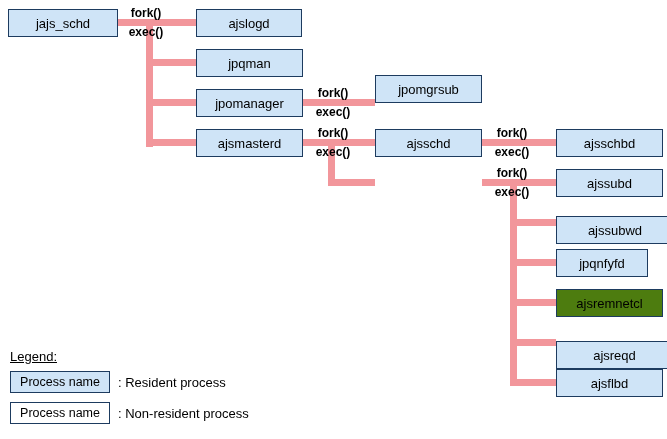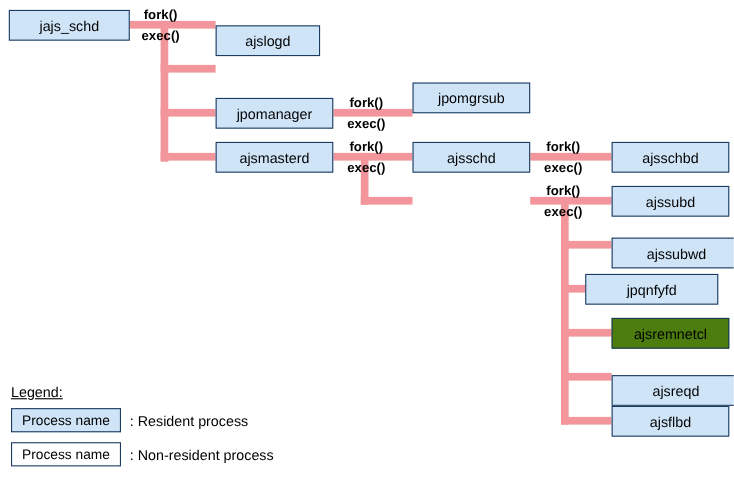--- a/index.html
+++ b/index.html
@@ -94,29 +94,30 @@
   <div class="forkexec" style="left:486px;top:126px">
     <div class="fork">fork()</div>
     <div class="exec">exec()</div>
   </div>
   <div class="forkexec" style="left:486px;top:166px">
     <div class="fork">fork()</div>
     <div class="exec">exec()</div>
   </div>
 
   <div class="node" style="left:8px;top:9px;width:110px">jajs_schd</div>
-  <div class="node" style="left:196px;top:23px;width:95px">ajslogd</div>
+  <div class="node" style="left:196px;top:9px;width:106px">ajslogd</div>
+  <div class="node" style="left:196px;top:49px;width:107px">jpqman</div>
   <div class="node" style="left:196px;top:89px;width:107px">jpomanager</div>
   <div class="node" style="left:196px;top:129px;width:107px">ajsmasterd</div>
   <div class="node" style="left:375px;top:75px;width:107px">jpomgrsub</div>
   <div class="node" style="left:375px;top:129px;width:107px">ajsschd</div>
   <div class="node" style="left:556px;top:129px;width:107px">ajsschbd</div>
   <div class="node" style="left:556px;top:169px;width:107px">ajssubd</div>
   <div class="node" style="left:556px;top:216px;width:118px">ajssubwd</div>
-  <div class="node" style="left:532px;top:249px;width:121px">jpqnfyfd</div>
+  <div class="node" style="left:556px;top:249px;width:92px">jpqnfyfd</div>
   <div class="node non-resident" style="left:556px;top:289px;width:107px">ajsremnetcl</div>
   <div class="node" style="left:556px;top:341px;width:117px">ajsreqd</div>
   <div class="node" style="left:556px;top:369px;width:107px">ajsflbd</div>
 
   <div class="legend">
     <div class="legend-title">Legend:</div>
     <div class="legend-row">
       <div class="sample">Process name</div>
       <div class="legend-desc">: Resident process</div>
     </div>

